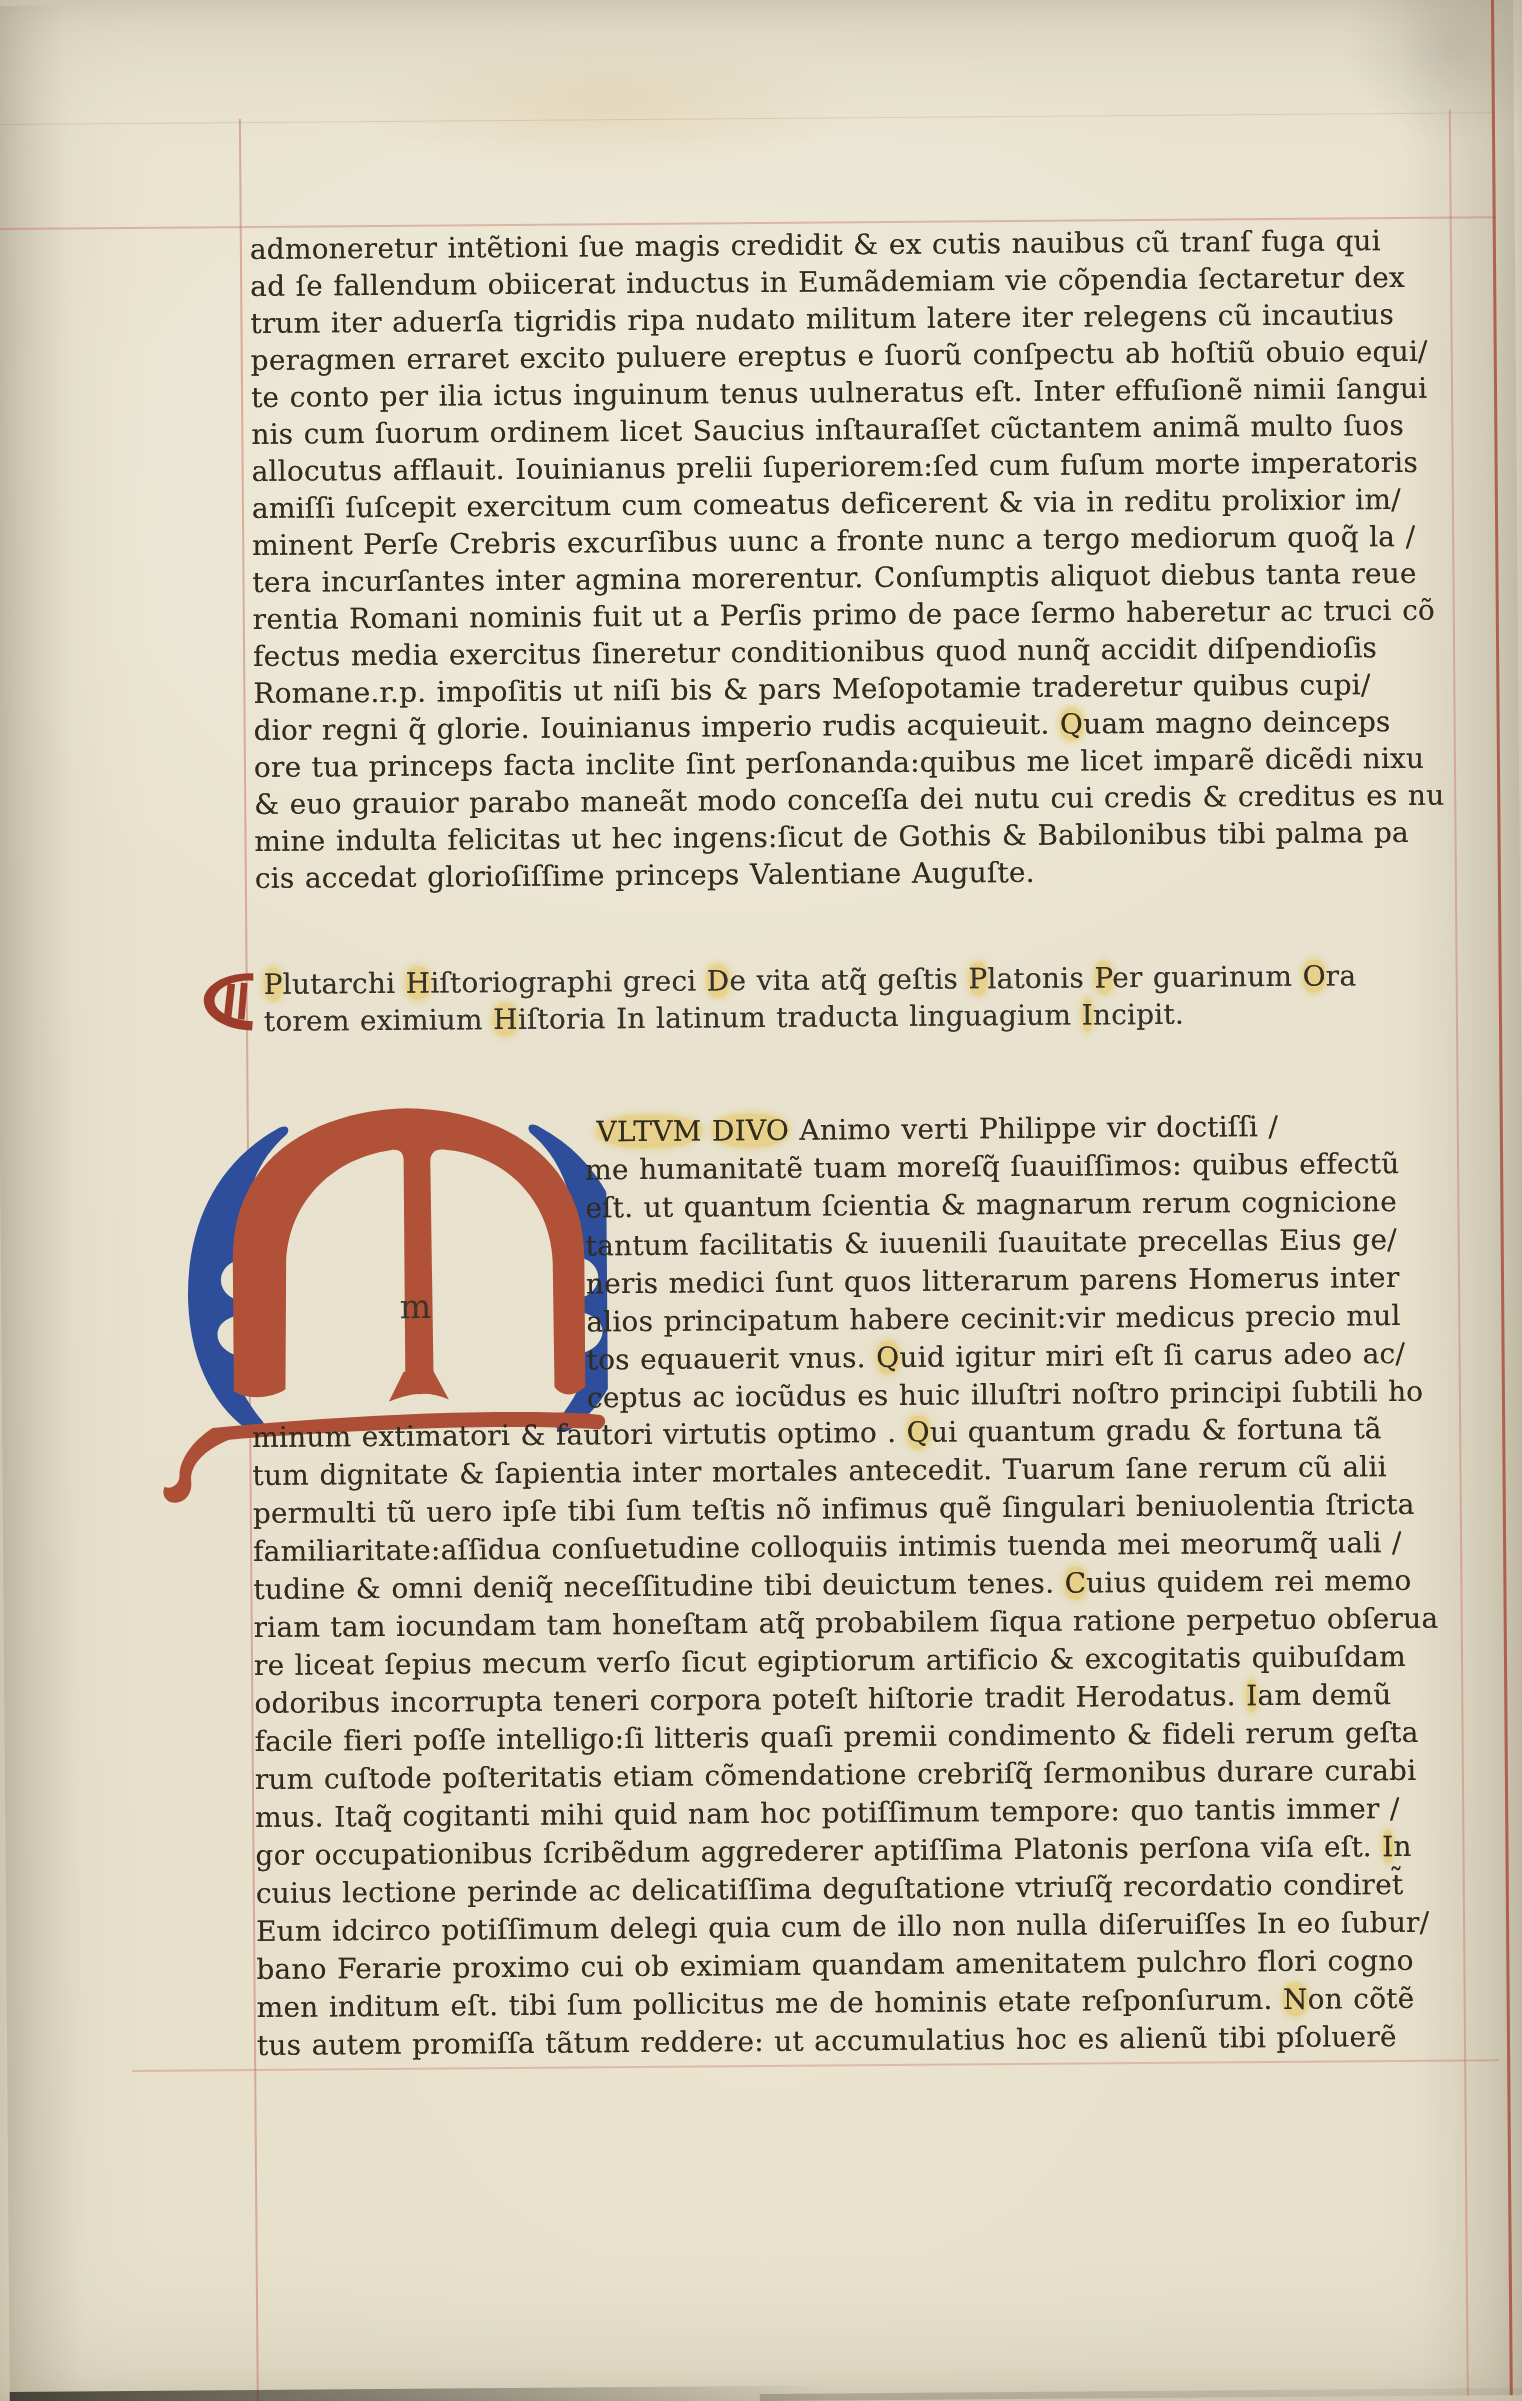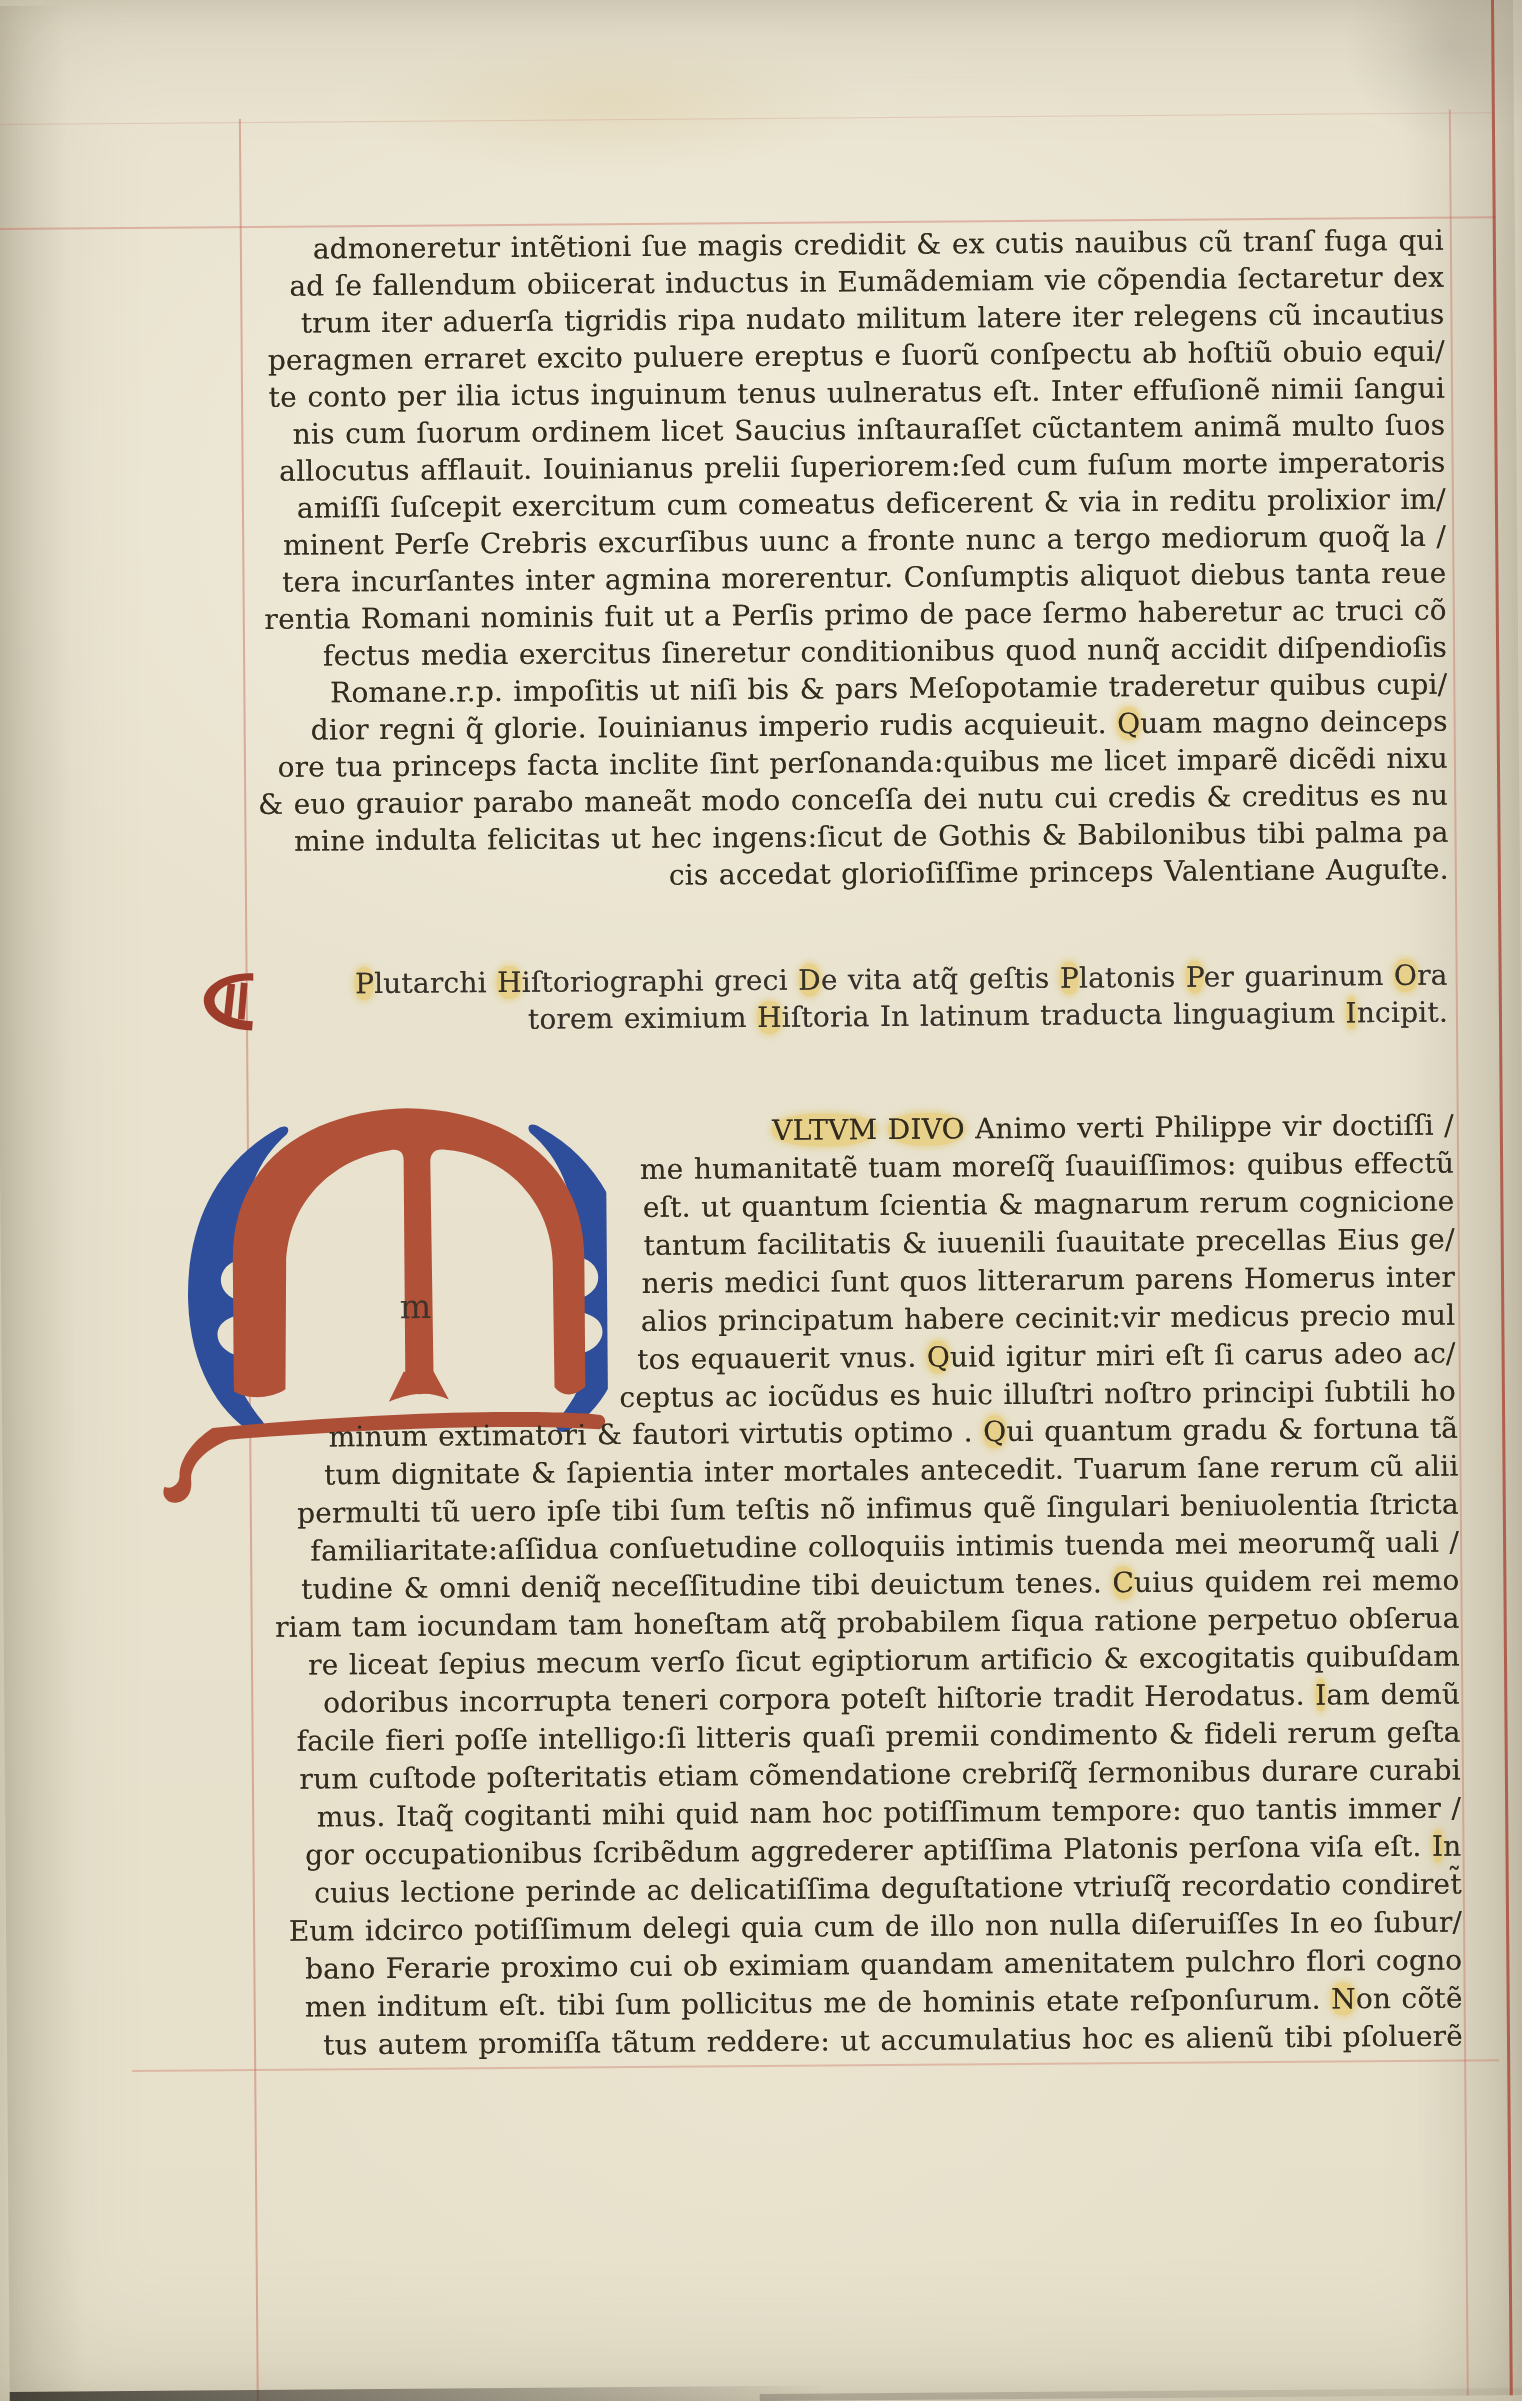--- a/index.html
+++ b/index.html
@@ -10,21 +10,20 @@
   #page{
     position:relative;width:1523px;height:2401px;
     background:
       radial-gradient(ellipse 1084px 750px at 46% 22%, rgba(250,246,232,.55), rgba(250,246,232,0) 70%),
       radial-gradient(ellipse 750px 584px at 50% 85%, rgba(240,234,214,.35), rgba(240,234,214,0) 75%),
       linear-gradient(#e9e3d0,#e6e0cb);
     box-shadow:
       inset 0 0 133px rgba(118,108,84,.30),
       inset 0 0 33px rgba(118,108,84,.18);
     overflow:hidden;
-    text-align:right;
   }
   .scan{position:absolute;left:0;top:0;width:100%;height:100%;transform:rotate(-0.45deg);transform-origin:50% 48%;}
   
   .stain{position:absolute;pointer-events:none;}
   .stain.top-mid{left:359px;top:33px;width:517px;height:142px;border-radius:50%;
     background:radial-gradient(ellipse, rgba(214,192,140,.28), rgba(214,192,140,0) 70%);}
   .stain.right-edge{left:1409px;top:0;width:113px;height:2401px;
     background:linear-gradient(to right, rgba(110,100,78,0), rgba(110,100,78,.16));}
   .stain.left-edge{left:0;top:0;width:75px;height:2401px;
     background:linear-gradient(to right, rgba(110,100,78,.18), rgba(110,100,78,0));}

